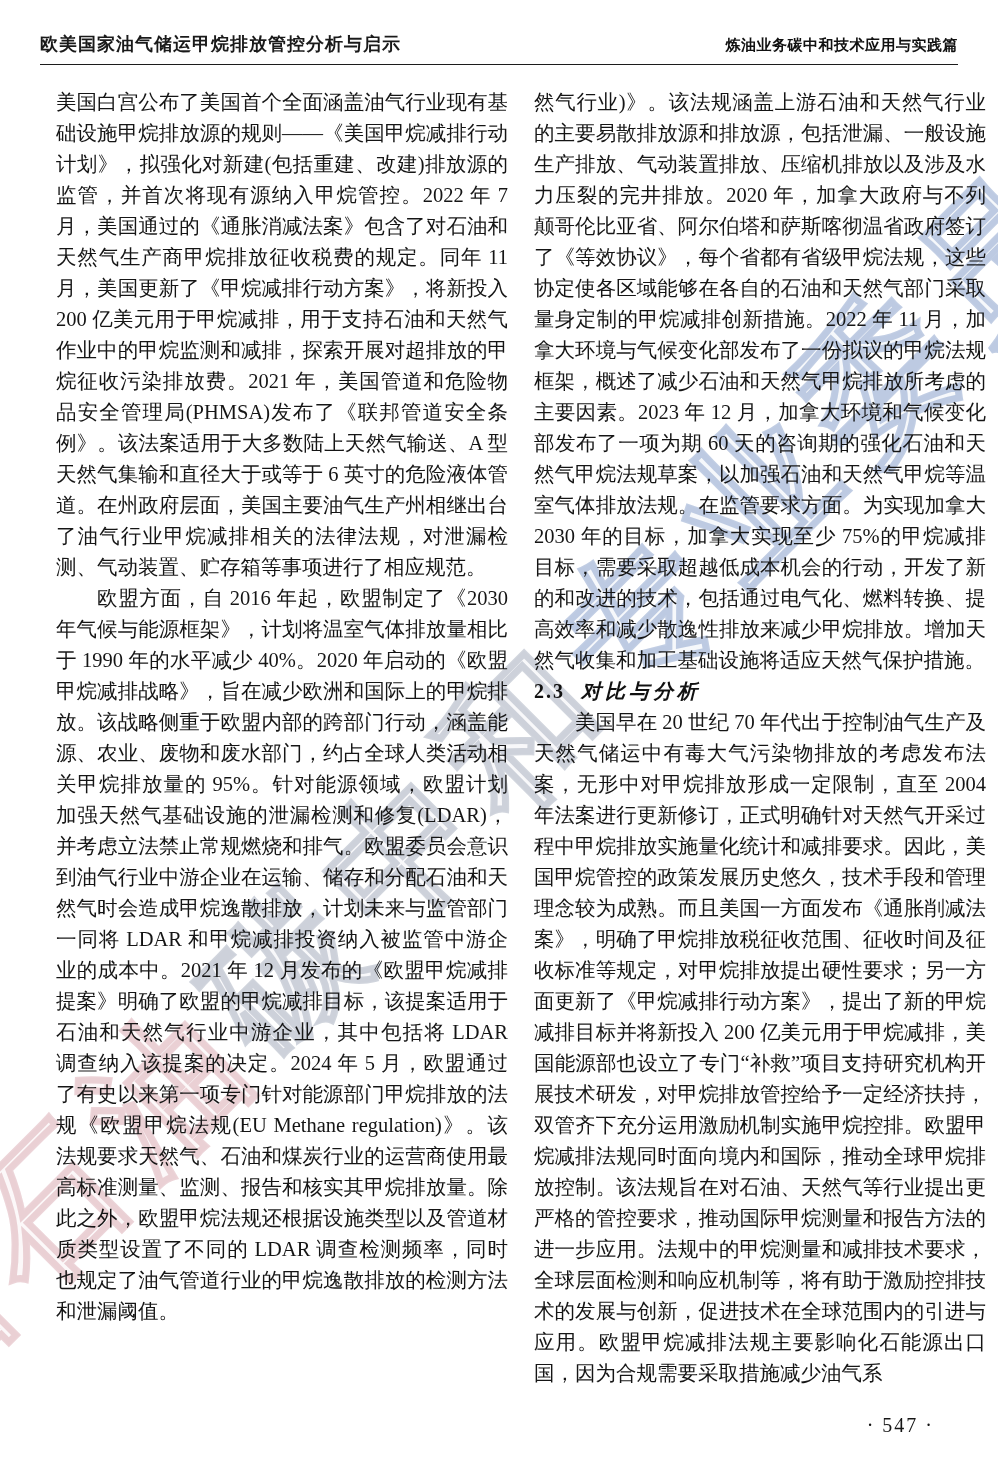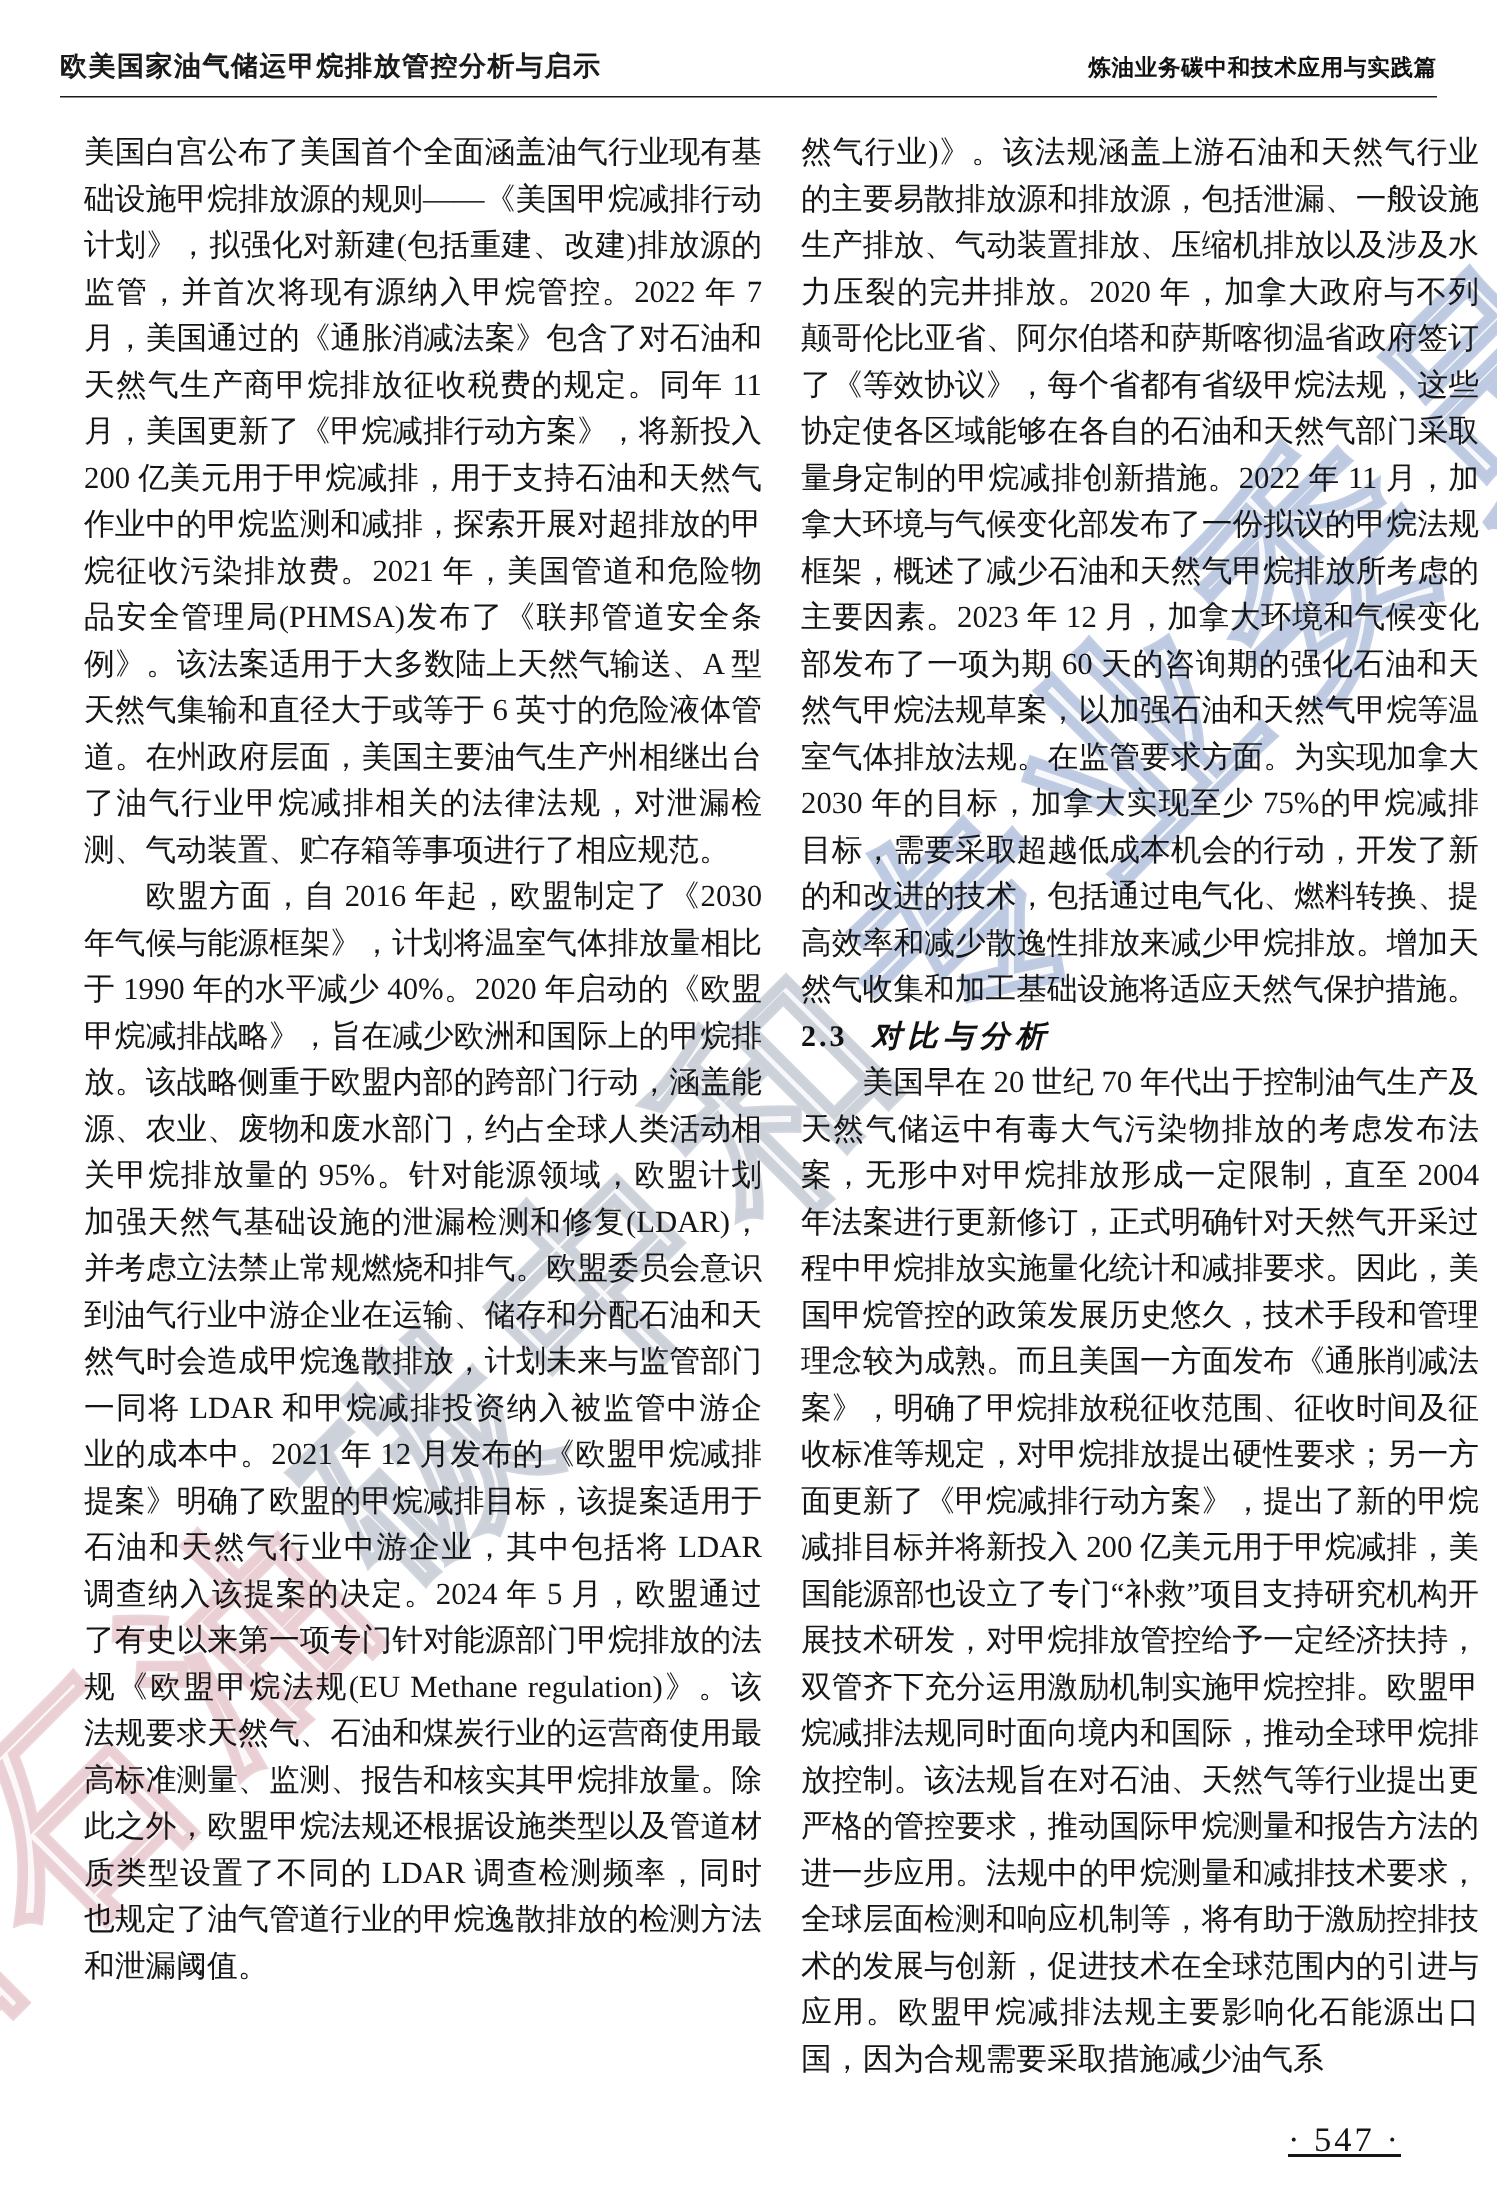--- a/index.html
+++ b/index.html
@@ -102,25 +102,24 @@
     margin-left: 16px;
     font-style: italic;
     letter-spacing: 4px;
   }
 
   
   .page-num {
     position: absolute;
     top: 1414px;
     right: 64px;
-    font-size: 23px;
+    font-size: 20px;
     letter-spacing: 2px;
     color: #151515;
     z-index: 2;
-    text-decoration: underline;
   }
 </style>
 </head>
 <body>
 
 <div class="page">
 
   <div class="watermark" aria-hidden="true">
     <span class="wm-seg wm-seg-1">中国石油</span><span class="wm-seg wm-seg-2">碳中和</span><span class="wm-seg wm-seg-3">专业委员会</span>
   </div>

